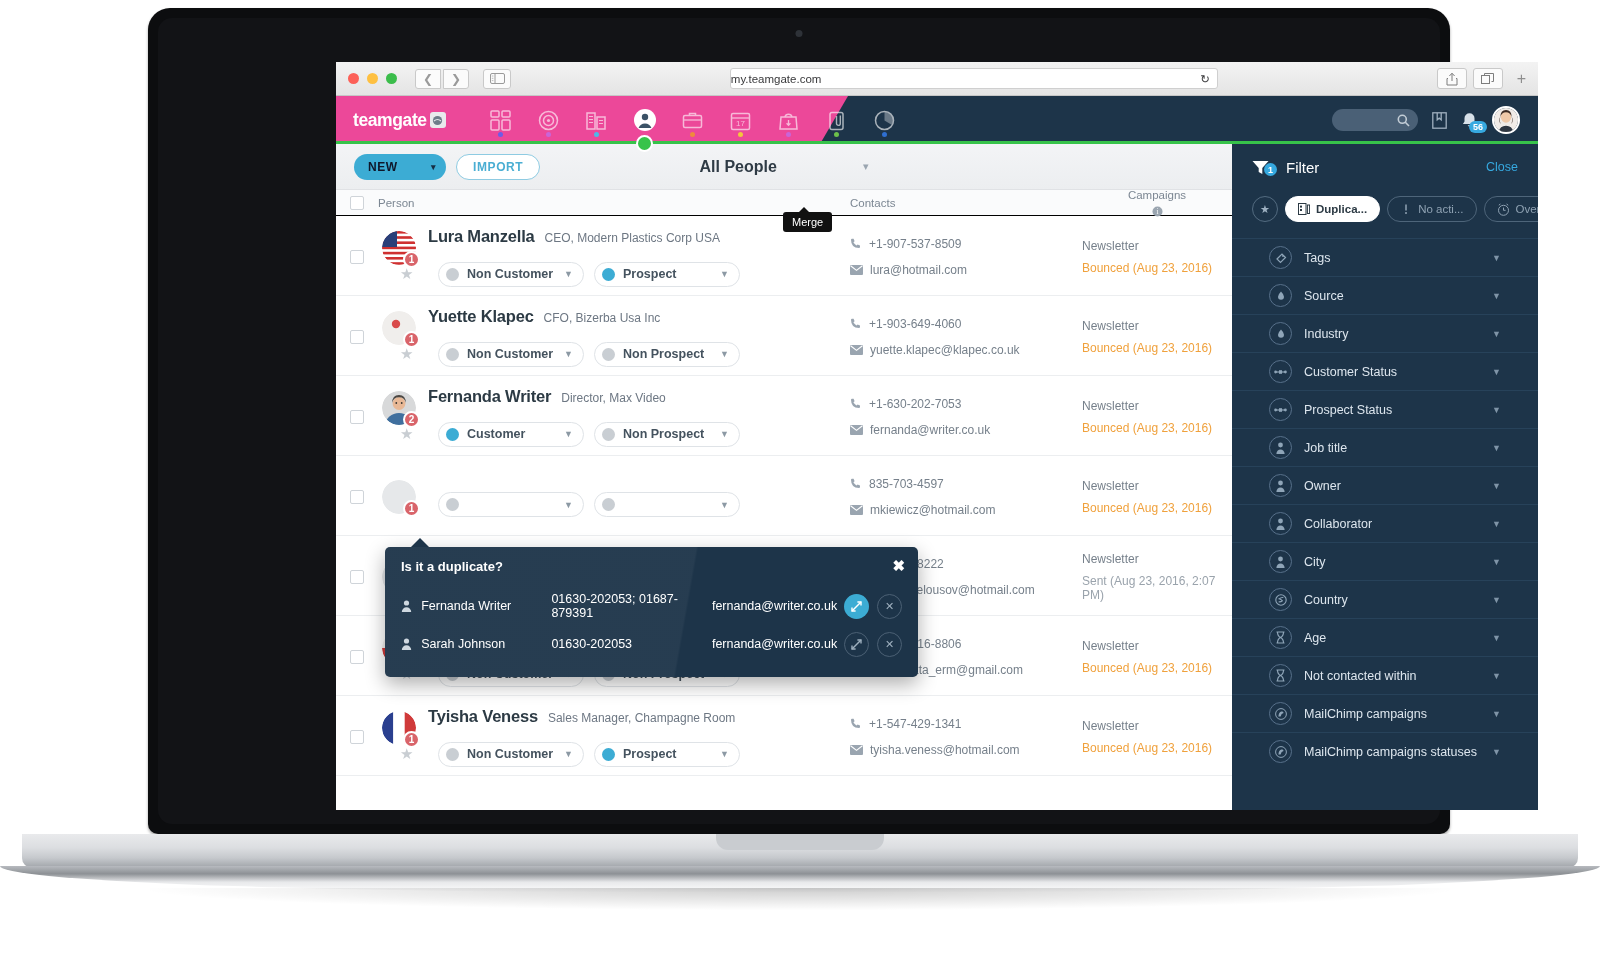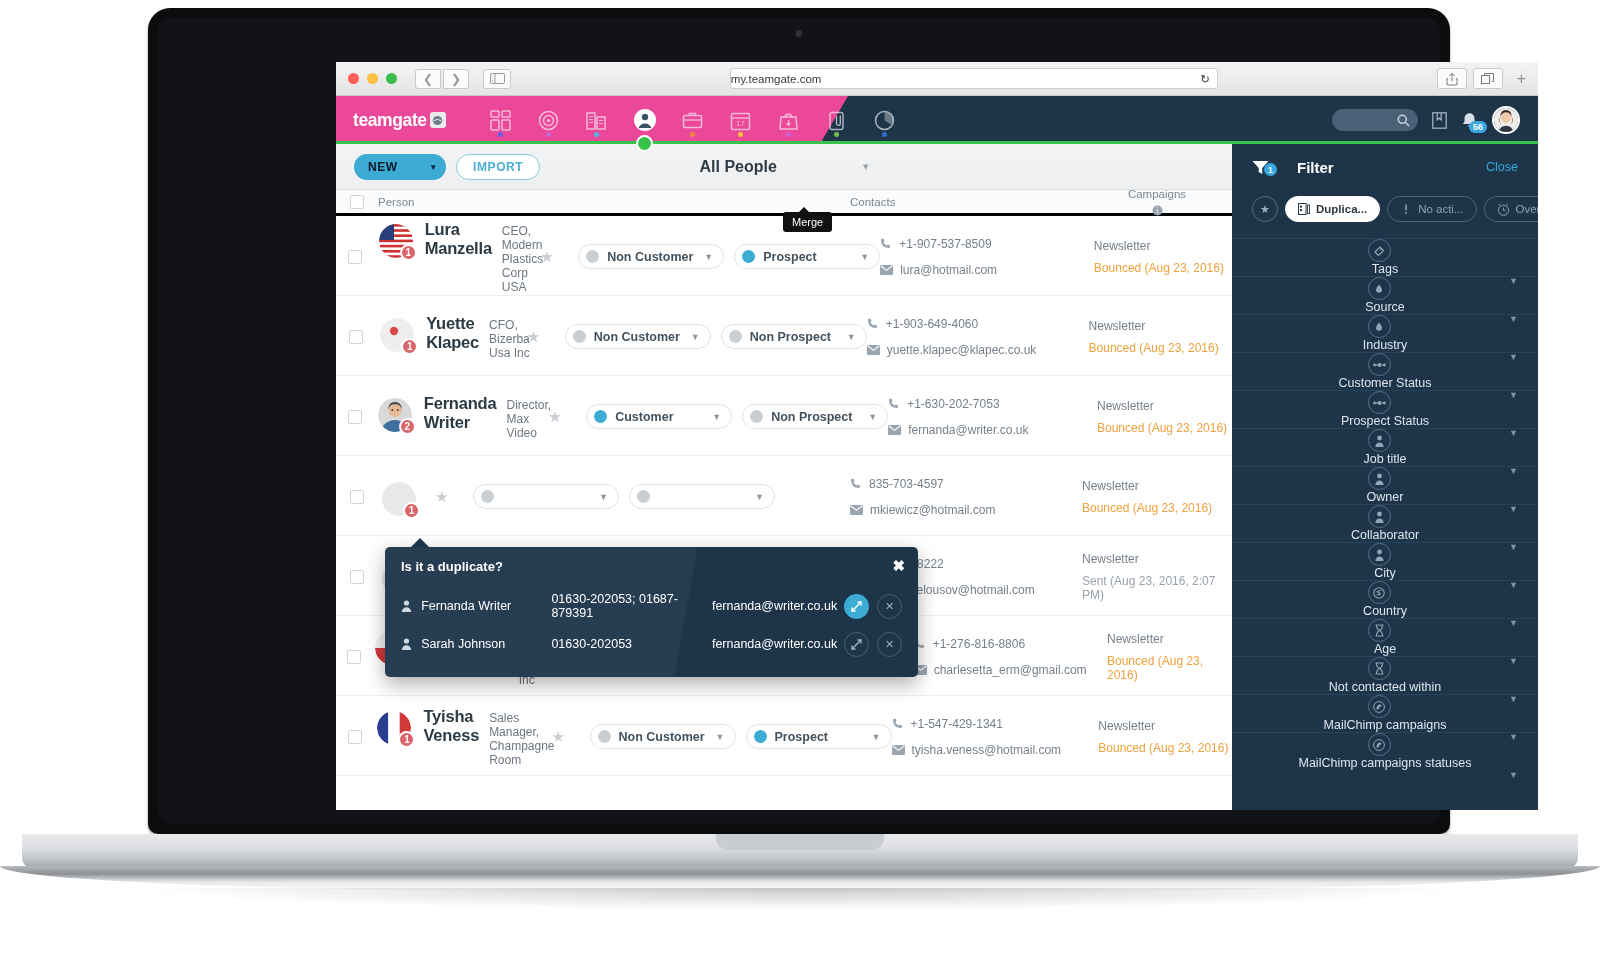--- a/index.html
+++ b/index.html
@@ -98,39 +98,39 @@
   .toolbar{height:46px;background:linear-gradient(180deg,#f3f4f6,#eceef0);
      border-bottom:1px solid #e0e2e5;display:flex;align-items:center;padding:0 18px;position:relative;}
   .btn-new{height:26px;min-width:92px;background:#3cacd4;border-radius:13px;color:#0f172a;
      font-size:12px;font-weight:700;letter-spacing:.6px;display:flex;align-items:center;
      justify-content:space-between;padding:0 10px 0 14px;cursor:pointer;}
   .btn-import{height:26px;margin-left:10px;border:1px solid #8ecbe2;border-radius:13px;
      color:#4aaed3;font-size:12px;font-weight:700;letter-spacing:.6px;padding:0 16px;
      display:flex;align-items:center;background:#fff;cursor:pointer;}
   .viewsel{position:absolute;left:50%;transform:translateX(-50%);display:flex;align-items:center;gap:86px;}
   .viewsel .t{font-size:16px;font-weight:700;color:#2f3b45;}
-  .thead{height:26px;background:#fafbfc;border-bottom:3px solid #000000;display:flex;
+  .thead{height:26px;background:#fafbfc;border-bottom:1px solid #000000;display:flex;
      align-items:center;font-size:11.5px;color:#7c8793;}
   .chk{width:14px;height:14px;border:1px solid #cfd4d9;border-radius:2px;background:#fff;cursor:pointer;flex:none;}
   .c-chk{width:42px;display:flex;justify-content:center;}
   .c-person{flex:1;}
   .c-contacts{width:232px;}
   .c-camp{width:150px;display:flex;align-items:center;gap:5px;flex-direction:column;}
 
   .rows{height:595px;overflow:hidden;}
   .row{height:80px;border-bottom:1px solid #eceef0;display:flex;align-items:center;
       padding-top:2px;background:#fff;}
   .row .c-chk{align-self:center;}
   .pcell{flex:1;display:flex;gap:12px;padding-left:4px;}
   .pav{position:relative;width:34px;height:34px;flex:none;margin-top:4px;}
   .flag{width:34px;height:34px;border-radius:50%;overflow:hidden;}
   .cnt{position:absolute;right:-4px;bottom:-3px;width:17px;height:17px;border-radius:50%;
       background:#d9646a;color:#fff;font-size:10px;display:flex;align-items:center;
       justify-content:center;border:2px solid #fff;font-weight:600;}
-  .pinfo{display:flex;flex-direction:row;gap:25px;}
+  .pinfo{display:flex;flex-direction:column;gap:16px;}
   .nameline{display:flex;align-items:baseline;gap:10px;}
   .pname{font-size:16.5px;font-weight:700;color:#2c3a44;letter-spacing:-.2px;}
   .ptitle{font-size:12px;color:#6d7783;}
   .pills{display:flex;gap:10px;align-items:center;}
   .star{width:16px;margin-left:-28px;margin-right:12px;font-size:15px;color:#c9ced3;}
   .star.on{color:#f5c342;}
   .pill{height:25px;min-width:146px;border:1px solid #dfe3e7;border-radius:13px;background:#fff;
       display:flex;align-items:center;padding:0 10px 0 7px;gap:8px;cursor:pointer;}
   .pdot{width:13px;height:13px;border-radius:50%;background:#c9ced3;flex:none;}
   .pdot.blue{background:#3cacd4;}
@@ -166,32 +166,32 @@
   .xbtn{width:25px;height:25px;border-radius:50%;border:1px solid #4b6074;color:#9fb0bf;
      display:flex;align-items:center;justify-content:center;font-size:11px;cursor:pointer;}
   .tooltip{position:absolute;left:447px;top:68px;background:#111;color:#fff;font-size:11px;
      padding:4px 9px;border-radius:3px;z-index:45;}
   .tooltip:before{content:"";position:absolute;left:16px;top:-5px;border-left:5px solid transparent;
      border-right:5px solid transparent;border-bottom:5px solid #111;}
 
   
   .filterpanel{width:306px;background:#1d3449;color:#e7edf2;position:relative;}
   .fhdr{height:46px;display:flex;align-items:center;padding:0 20px;position:relative;}
-  .ftitle{font-size:15px;font-weight:700;color:#fff;margin-left:28px;}
+  .ftitle{font-size:15px;font-weight:400;color:#fff;margin-left:17px;}
   .fbadge{position:absolute;left:32px;top:19px;background:#36a9e0;color:#fff;font-size:9px;
      width:13px;height:13px;border-radius:50%;display:flex;align-items:center;justify-content:center;font-weight:700;}
   .fclose{margin-left:auto;color:#36a9e0;font-size:12.5px;cursor:pointer;}
   .chips{display:flex;align-items:center;gap:7px;padding:6px 16px 16px 20px;}
   .chip-star{width:26px;height:26px;border-radius:50%;border:1.5px solid #536b80;display:flex;
      align-items:center;justify-content:center;color:#9db0c1;font-size:11px;flex:none;cursor:pointer;}
   .chip{height:26px;border-radius:13px;border:1px solid #4e657a;display:flex;align-items:center;
      gap:6px;padding:0 12px;font-size:11.5px;color:#8fa2b3;cursor:pointer;white-space:nowrap;}
   .chip.active{background:#fff;color:#2c3a44;border-color:#fff;font-weight:600;}
-  .frow{height:38px;display:flex;align-items:center;padding:0 20px;border-top:1px solid #27425a;
-     cursor:pointer;flex-direction:column;}
+  .frow{height:38px;display:flex;align-items:center;padding:0 37px;border-top:1px solid #27425a;
+     cursor:pointer;}
   .ficon{width:23px;height:23px;border-radius:50%;border:1.5px solid #57708a;display:flex;
      align-items:center;justify-content:center;margin-right:12px;flex:none;color:#8fa5b8;}
   .flabel{font-size:12.5px;color:#dde6ee;}
   .fcaret{margin-left:auto;color:#7f94a7;font-size:9px;}
 
   svg{display:block;}
 </style>
 </head>
 <body>
 

